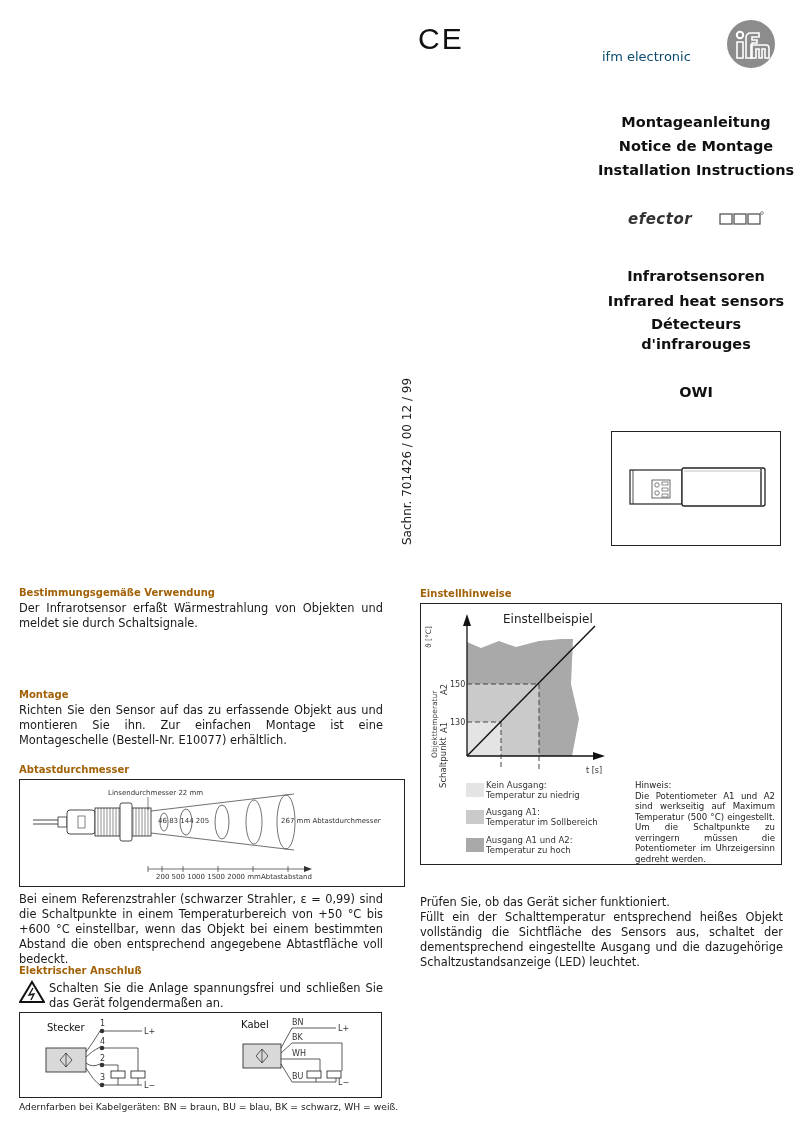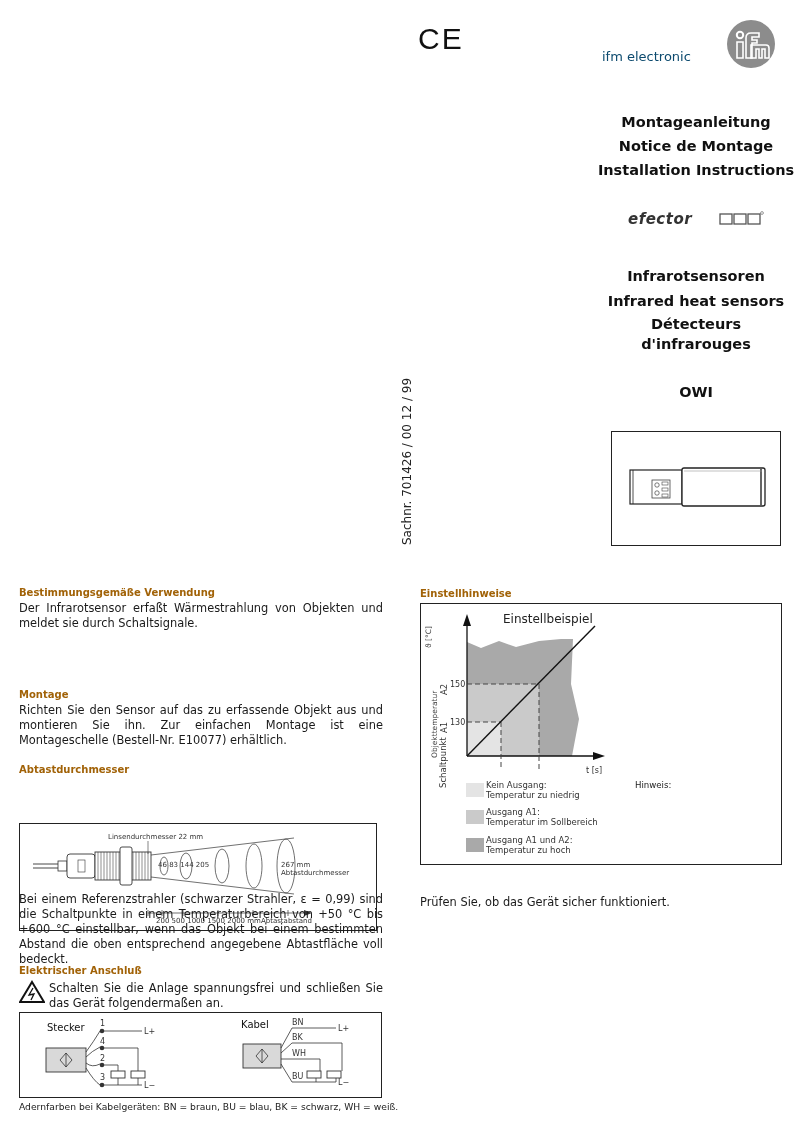--- a/index.html
+++ b/index.html
@@ -93,21 +93,21 @@
   <p class="col">Der Infrarotsensor erfaßt Wärmestrahlung von Objekten und meldet sie durch Schaltsignale.</p>
 </div>
 
 <div class="abs" style="left:19px; top:687px; width:364px;">
   <div class="h2">Montage</div>
   <p class="col">Richten Sie den Sensor auf das zu erfassende Objekt aus und montieren Sie ihn. Zur einfachen Montage ist eine Montageschelle (Bestell-Nr. E10077) erhältlich.</p>
 </div>
 
 <div class="abs h2" style="left:19px; top:762px;">Abtastdurchmesser</div>
 
-<div class="abs box" style="left:19px; top:779px; width:358px; height:108px;margin-top:44px;">
+<div class="abs box" style="left:19px; top:779px; width:386px; height:108px;">
   <svg width="360" height="105" viewBox="0 0 360 105" style="position:absolute;left:0;top:0;">
 
     <line x1="13" y1="40" x2="40" y2="40" stroke="#333" stroke-width="0.9"></line>
     <line x1="13" y1="44" x2="40" y2="44" stroke="#333" stroke-width="0.9"></line>
     <rect x="38" y="37" width="9" height="10" fill="#fff" stroke="#333" stroke-width="0.8"></rect>
 
     <rect x="47" y="30" width="28" height="24" rx="3" fill="#fff" stroke="#333" stroke-width="0.9"></rect>
     <rect x="58" y="36" width="7" height="12" fill="none" stroke="#333" stroke-width="0.6"></rect>
 
     <rect x="75" y="28" width="56" height="28" fill="#fff" stroke="#333" stroke-width="0.9"></rect>
@@ -285,18 +285,20 @@
   <div class="abs" style="left:45px; top:232px;">
     <span class="legend-swatch abs" style="left:0; top:2px; background:#a9a9a9;"></span>
     <div class="abs legend-text" style="left:20px; top:0; width:130px;">
       <div>Ausgang A1 und A2:</div>
       <div>Temperatur zu hoch</div>
     </div>
   </div>
 
   <div class="abs" style="left:214px; top:176px; width:140px; font-size:8.6px; line-height:10.5px; color:#222; text-align:justify;">
     <div>Hinweis:</div>
+    <div>Die Potentiometer A1 und A2 sind werkseitig auf Maximum Temperatur (500 °C) eingestellt. Um die Schaltpunkte zu verringern müssen die Potentiometer im Uhrzeigersinn gedreht werden.</div>
   </div>
 </div>
 
 <div class="abs" style="left:420px; top:895px; width:363px;">
   <p class="col">Prüfen Sie, ob das Gerät sicher funktioniert.</p>
+  <p class="col">Füllt ein der Schalttemperatur entsprechend heißes Objekt vollständig die Sichtfläche des Sensors aus, schaltet der dementsprechend eingestellte Ausgang und die dazugehörige Schaltzustandsanzeige (LED) leuchtet.</p>
 </div>
 
 </body></html>

